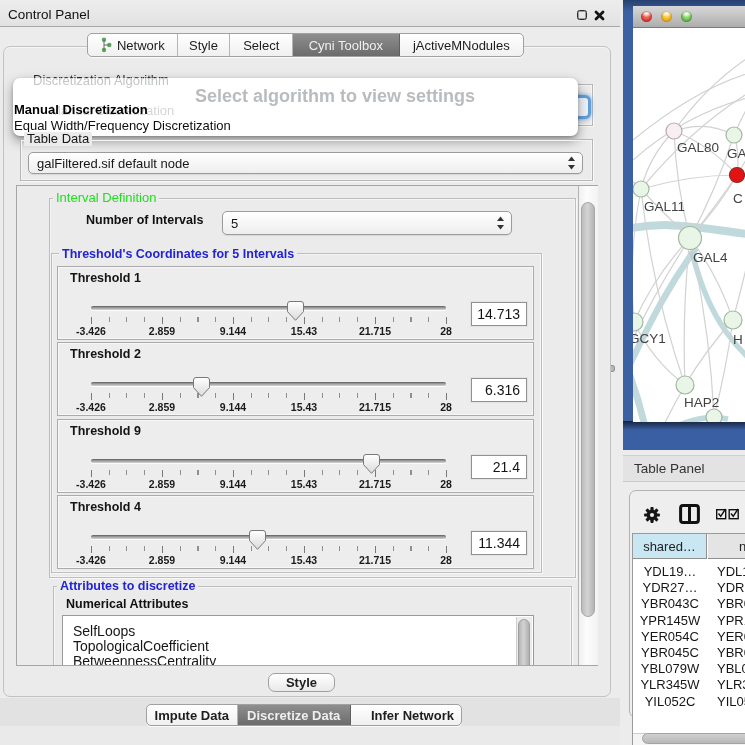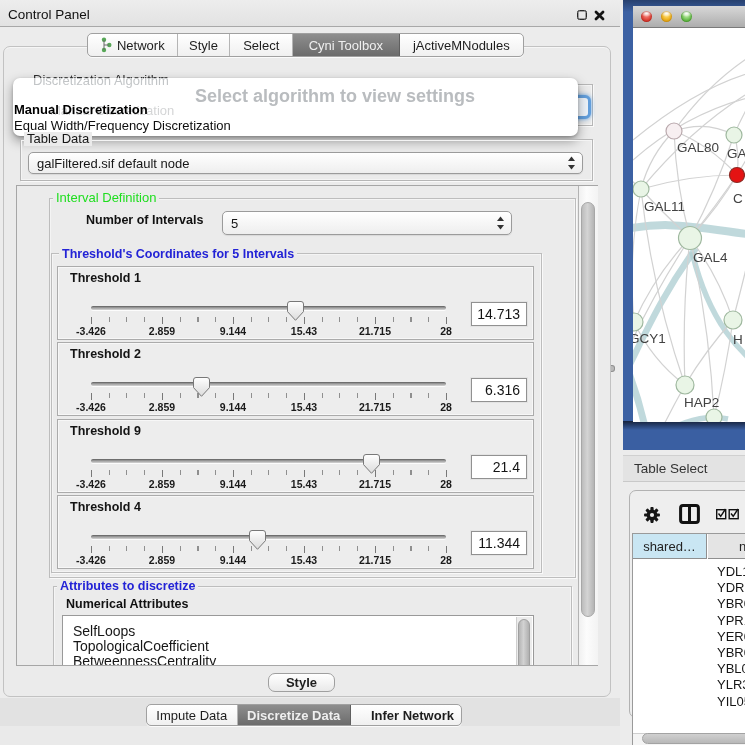--- a/index.html
+++ b/index.html
@@ -192,21 +192,21 @@
 <div class="a" style="left:581px;top:202px;width:14px;height:415px;border-radius:7px;background:linear-gradient(90deg,#bcbcbc,#d4d4d4 45%,#b4b4b4);border:1px solid #a7a7a7;"></div>
 
 <div class="a" style="left:611px;top:365px;width:4px;height:7px;background:#b9b9b9;border:1px solid #8f8f8f;border-left:none;border-radius:0 3px 3px 0;"></div>
 
 <div class="a" style="left:268px;top:673px;width:67px;height:19px;border:1px solid #9f9f9f;border-radius:7px;background:linear-gradient(#ffffff,#e9e9e9);font-size:13px;font-weight:bold;color:#1e1e1e;display:flex;align-items:center;justify-content:center;">Style</div>
 
 <div class="a" style="left:0;top:698px;width:620px;height:28px;background:#e2e2e2;"></div>
 <div class="a" style="left:0;top:726px;width:620px;height:19px;background:#eaeaea;"></div>
 
 <div class="seg" style="left:146px;top:704px;width:316px;height:22px;">
-  <div style="width:95px;font-weight:normal;">Impute Data</div>
+  <div style="width:95px;font-weight:bold;">Impute Data</div>
   <div class="sel" style="width:119px;font-weight:bold;">Discretize Data</div>
   <div style="width:102px;font-weight:bold;margin-left:13px;">Infer Network</div>
 </div>
 
 <div class="a" style="left:623px;top:0;width:122px;height:450px;background:linear-gradient(#27406e,#3c61a3 12px);"></div>
 <div class="a" style="left:633px;top:6px;width:112px;height:22px;background:linear-gradient(#d8d8d8,#adadad);border-bottom:1px solid #7a7a7a;"></div>
 <div class="a" style="left:641px;top:11px;width:11px;height:11px;border-radius:50%;background:radial-gradient(ellipse 70% 45% at 50% 20%,rgba(255,255,255,.95) 10%,rgba(255,255,255,0) 75%),radial-gradient(circle at 50% 35%,#f2837b 10%,#e0453b 55%,#b81a12);box-shadow:inset 0 0 2px rgba(120,20,10,.8);"></div>
 <div class="a" style="left:661px;top:11px;width:11px;height:11px;border-radius:50%;background:radial-gradient(ellipse 70% 45% at 50% 20%,rgba(255,255,255,.95) 10%,rgba(255,255,255,0) 75%),radial-gradient(circle at 50% 35%,#fcd96d 10%,#efb31f 55%,#c98a08);box-shadow:inset 0 0 2px rgba(140,90,0,.8);"></div>
 <div class="a" style="left:681px;top:11px;width:11px;height:11px;border-radius:50%;background:radial-gradient(ellipse 70% 45% at 50% 20%,rgba(255,255,255,.95) 10%,rgba(255,255,255,0) 75%),radial-gradient(circle at 50% 35%,#b8e8a0 10%,#6fc253 55%,#399a20);box-shadow:inset 0 0 2px rgba(30,90,10,.8);"></div>
 
@@ -270,21 +270,21 @@
     <text x="733" y="203">C</text>
     <text x="644" y="211">GAL11</text>
     <text x="693" y="262">GAL4</text>
     <text x="629" y="343">GCY1</text>
     <text x="733" y="344">H</text>
     <text x="684" y="407">HAP2</text>
   </g>
 </svg>
 
 <div class="a" style="left:623px;top:455px;width:122px;height:27px;background:#e3e3e3;border-top:1px solid #d0d0d0;border-bottom:1px solid #c9c9c9;"></div>
-<div class="a" style="left:634px;top:461px;font-size:13.5px;color:#333;">Table Select</div>
+<div class="a" style="left:634px;top:461px;font-size:13.5px;color:#333;">Table Panel</div>
 
 <div class="a" style="left:629px;top:490px;width:130px;height:228px;background:#eeeeee;border:1px solid #b2b2b2;border-radius:7px;"></div>
 
 <svg class="a" style="left:644px;top:507px;" width="16" height="16" viewBox="-8 -8 16 16">
     <g fill="#161616">
       <circle r="5.4"></circle>
       <g>
         <rect x="-1.6" y="-7.9" width="3.2" height="3.5" rx="0.8"></rect>
         <rect x="-1.6" y="4.4" width="3.2" height="3.5" rx="0.8"></rect>
         <rect x="-7.9" y="-1.6" width="3.5" height="3.2" rx="0.8"></rect>
@@ -308,16 +308,17 @@
       <path d="M2.5 5.5 l2.2 2.8 L9.5 1"></path>
       <path d="M15 5.5 l2.2 2.8 L22 1"></path>
     </g>
   </svg>
 
 <div class="a" style="left:632px;top:533px;width:113px;height:214px;background:#ffffff;border:1px solid #9a9a9a;border-right:none;overflow:hidden;">
   <div style="position:absolute;left:0;top:0;width:74px;height:25px;background:#c9e6f3;border-right:1px solid #8f8f8f;border-bottom:1px solid #8f8f8f;font-size:13px;color:#222;display:flex;align-items:center;justify-content:center;">shared…</div>
   <div style="position:absolute;left:75px;top:0;width:120px;height:25px;background:#e4e4e4;border-bottom:1px solid #8f8f8f;font-size:13px;color:#222;display:flex;align-items:center;">
 <span style="position:absolute;left:31px;top:5px;">n</span>
     </div>
+  <div style="position:absolute;left:0;top:30px;width:74px;font-size:13px;line-height:16.2px;color:#161616;text-align:center;">YDL19…<br>YDR27…<br>YBR043C<br>YPR145W<br>YER054C<br>YBR045C<br>YBL079W<br>YLR345W<br>YIL052C</div>
   <div style="position:absolute;left:84px;top:30px;font-size:13px;line-height:16.2px;color:#161616;">YDL194W<br>YDR277C<br>YBR043C<br>YPR145W<br>YER054C<br>YBR045C<br>YBL079W<br>YLR345W<br>YIL052C</div>
   <div style="position:absolute;left:0;bottom:0;width:113px;height:13px;background:#f4f4f4;border-top:1px solid #cfcfcf;"></div>
   <div style="position:absolute;left:9px;bottom:2px;width:110px;height:11px;border-radius:6px;background:linear-gradient(#d0d0d0,#b8b8b8);border:1px solid #a3a3a3;"></div>
 </div>
 
 </body></html>

